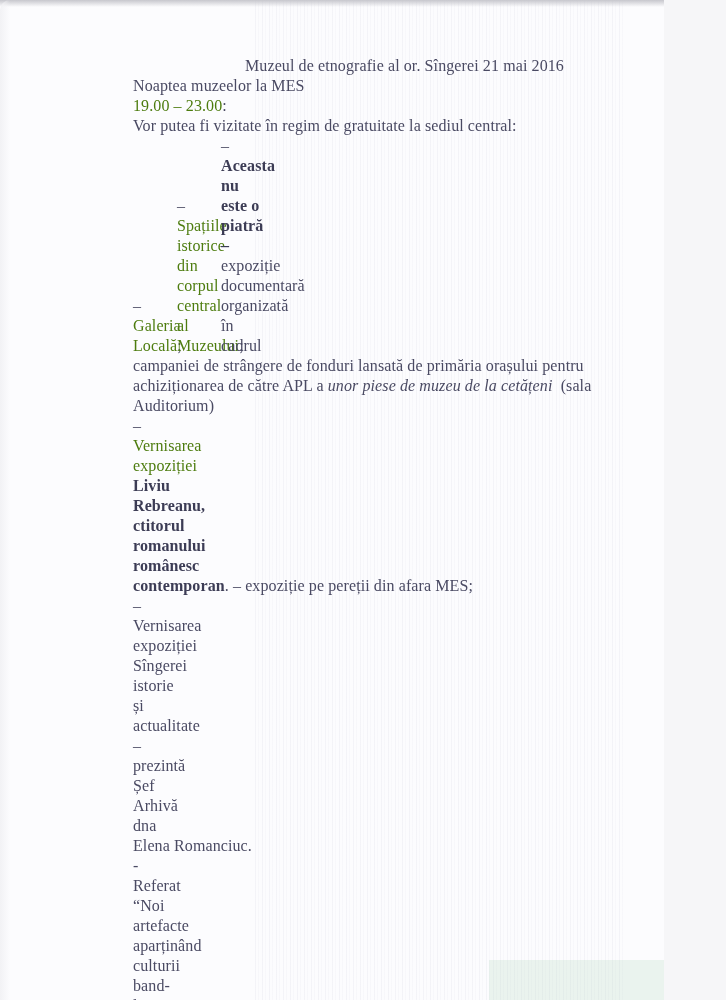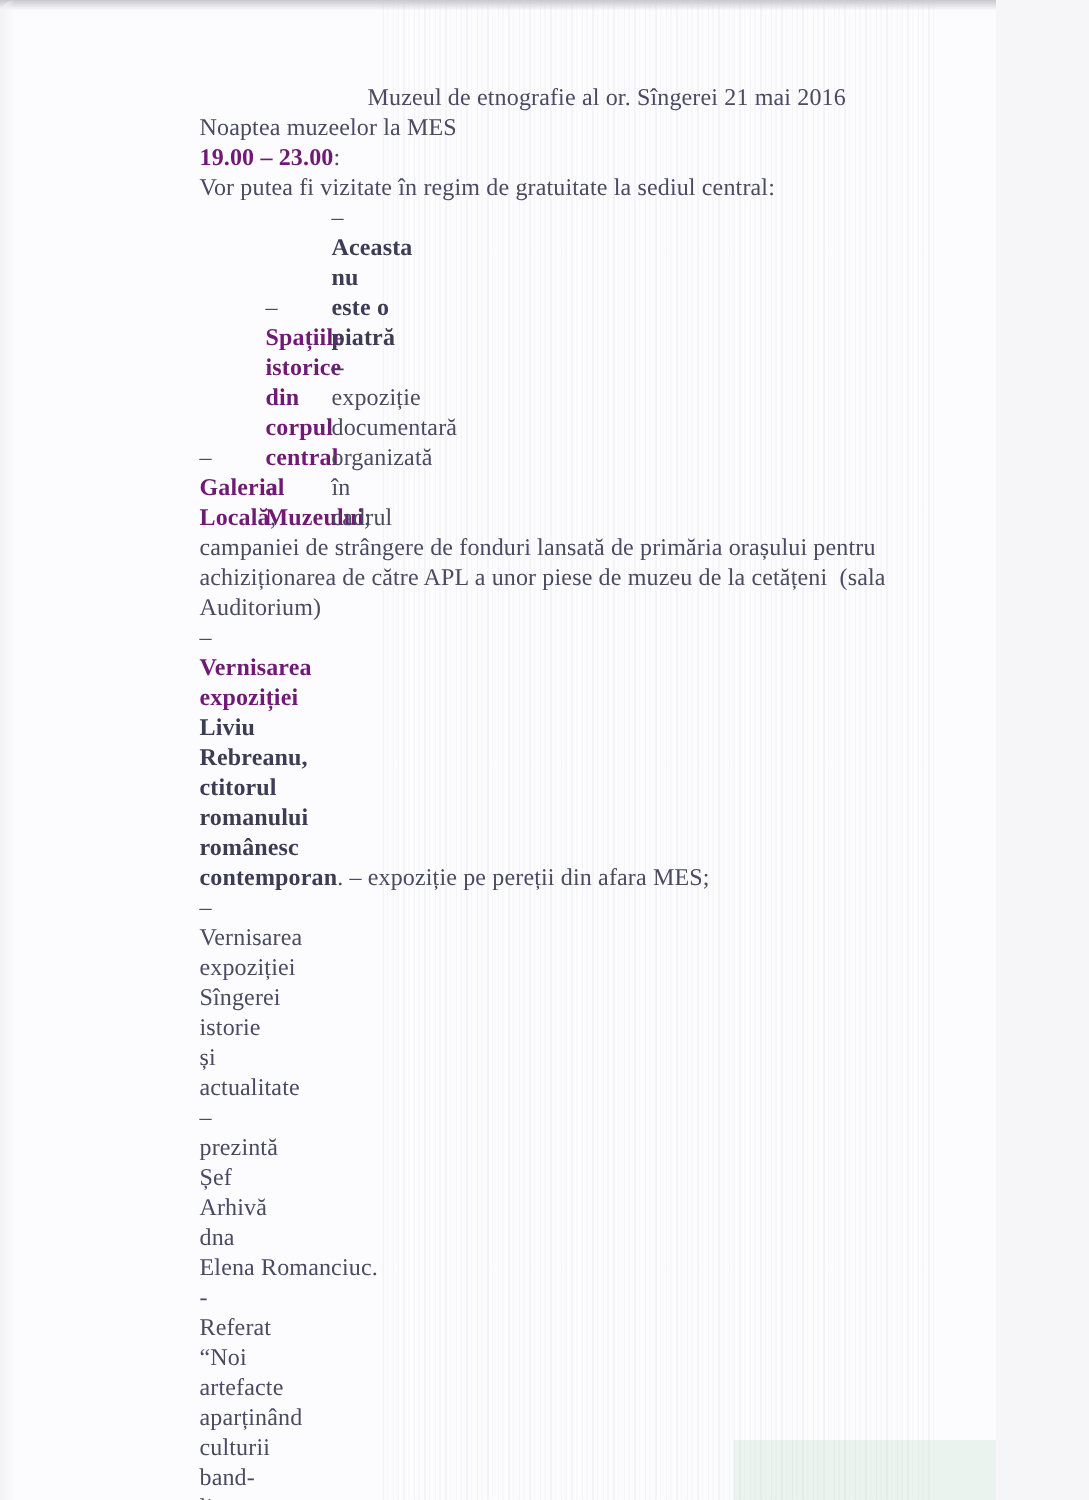--- a/index.html
+++ b/index.html
@@ -48,22 +48,22 @@
     font-size:16px;
   }
   .line{
     line-height:20px;
     min-height:20px;
     white-space:pre-wrap;
     letter-spacing:0.1px;
   }
   .line.title{padding-left:112px;}
   .bullet{display:inline-block;width:44px;}
-  .b{font-weight:bold;color:#701a75;}
-  .i{}
+  .b{font-weight:normal;color:#4d7c0f;}
+  .i{font-style:italic;}
   .bi{font-weight:bold;color:#3c3c55;}
 </style>
 </head>
 <body>
 
 <div class="page">
   <div class="streaks"></div>
   <div class="edge-top"></div>
   <div class="edge-left"></div>
   <div class="tint-bottom-right"></div>

